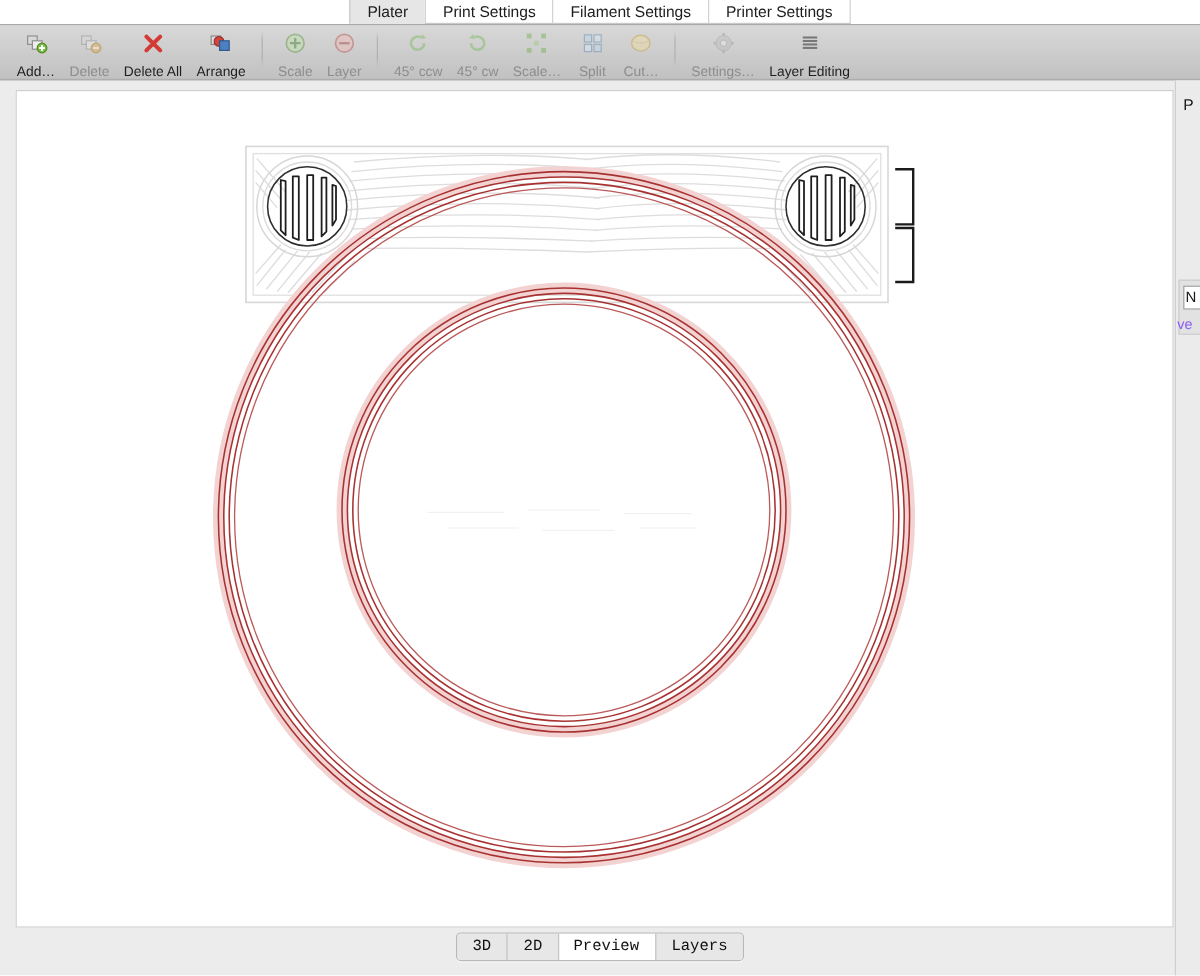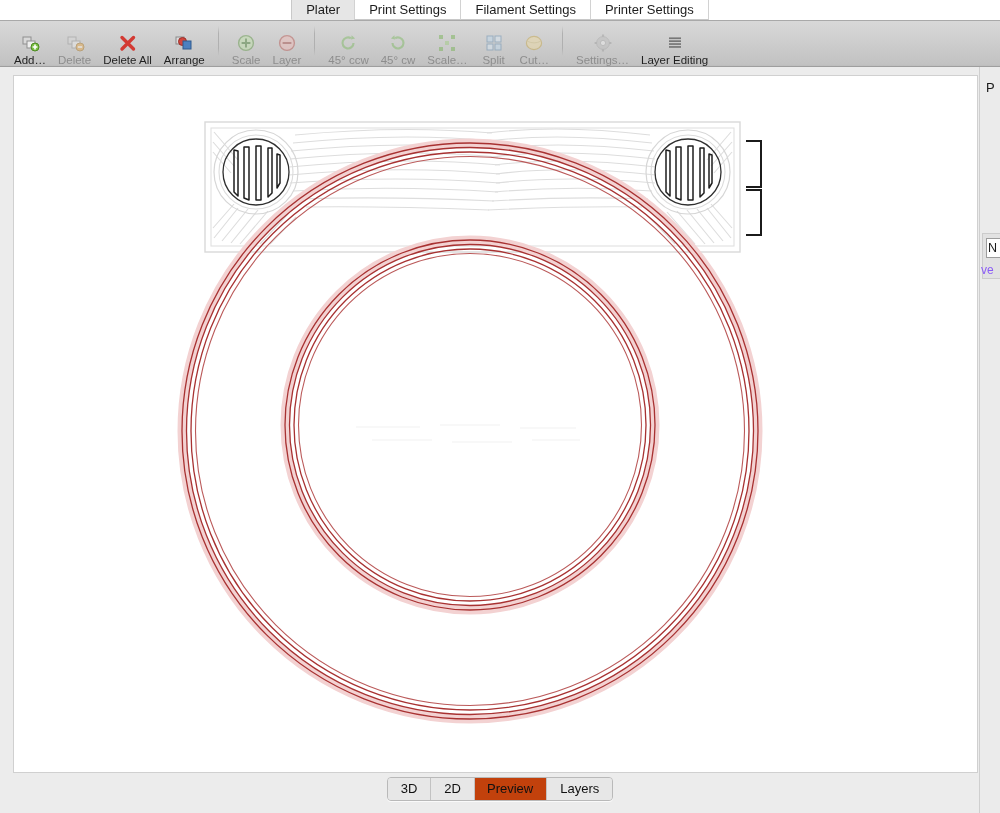--- a/index.html
+++ b/index.html
@@ -72,21 +72,21 @@
     padding-left: 8px;
   }
   .tool {
     position: relative;
     width: auto;
     min-width: 40px;
     height: 45px;
     display: flex;
     flex-direction: column;
     align-items: center;
-    justify-content: flex-end;
+    justify-content: space-between;
     padding: 5px 6px 0 6px;
     box-sizing: border-box;
     cursor: default;
   }
   .tool .ticon {
     width: 20px;
     height: 20px;
     display: block;
     margin-bottom: 1px;
   }
@@ -238,23 +238,24 @@
   }
   .vs-btn {
     font-size: 13px;
     color: #111111;
     line-height: 22px;
     padding: 0 13px;
     background: #e7e7e7;
     border-left: 1px solid #c2c2c2;
     cursor: default;
     white-space: nowrap;
+    font-family: Liberation Mono, monospace;
   }
   .vs-btn:first-child { border-left: none; }
-  .vs-btn.selected { background: #c2410c; padding-left: 12px; }
+  .vs-btn.selected { background: #ffffff; padding-left: 12px; }
 </style>
 </head>
 <body>
 
 <div id="app">
 
   <div class="tabbar">
     <div class="tabbar-inner">
       <div class="tab selected">Plater</div>
       <div class="tab">Print Settings</div>

